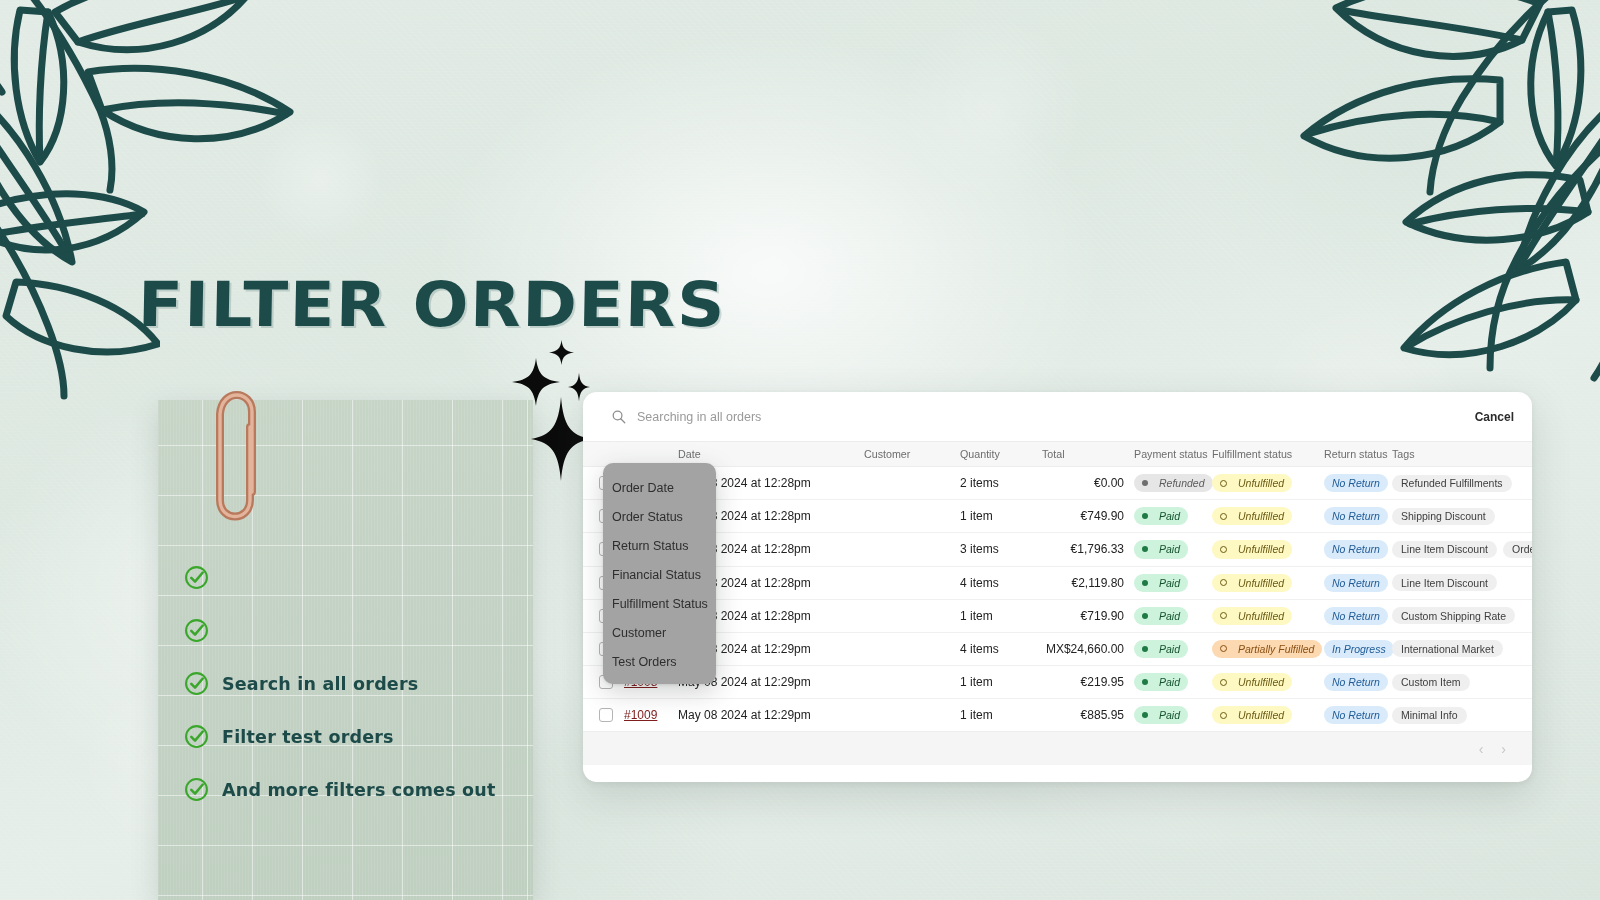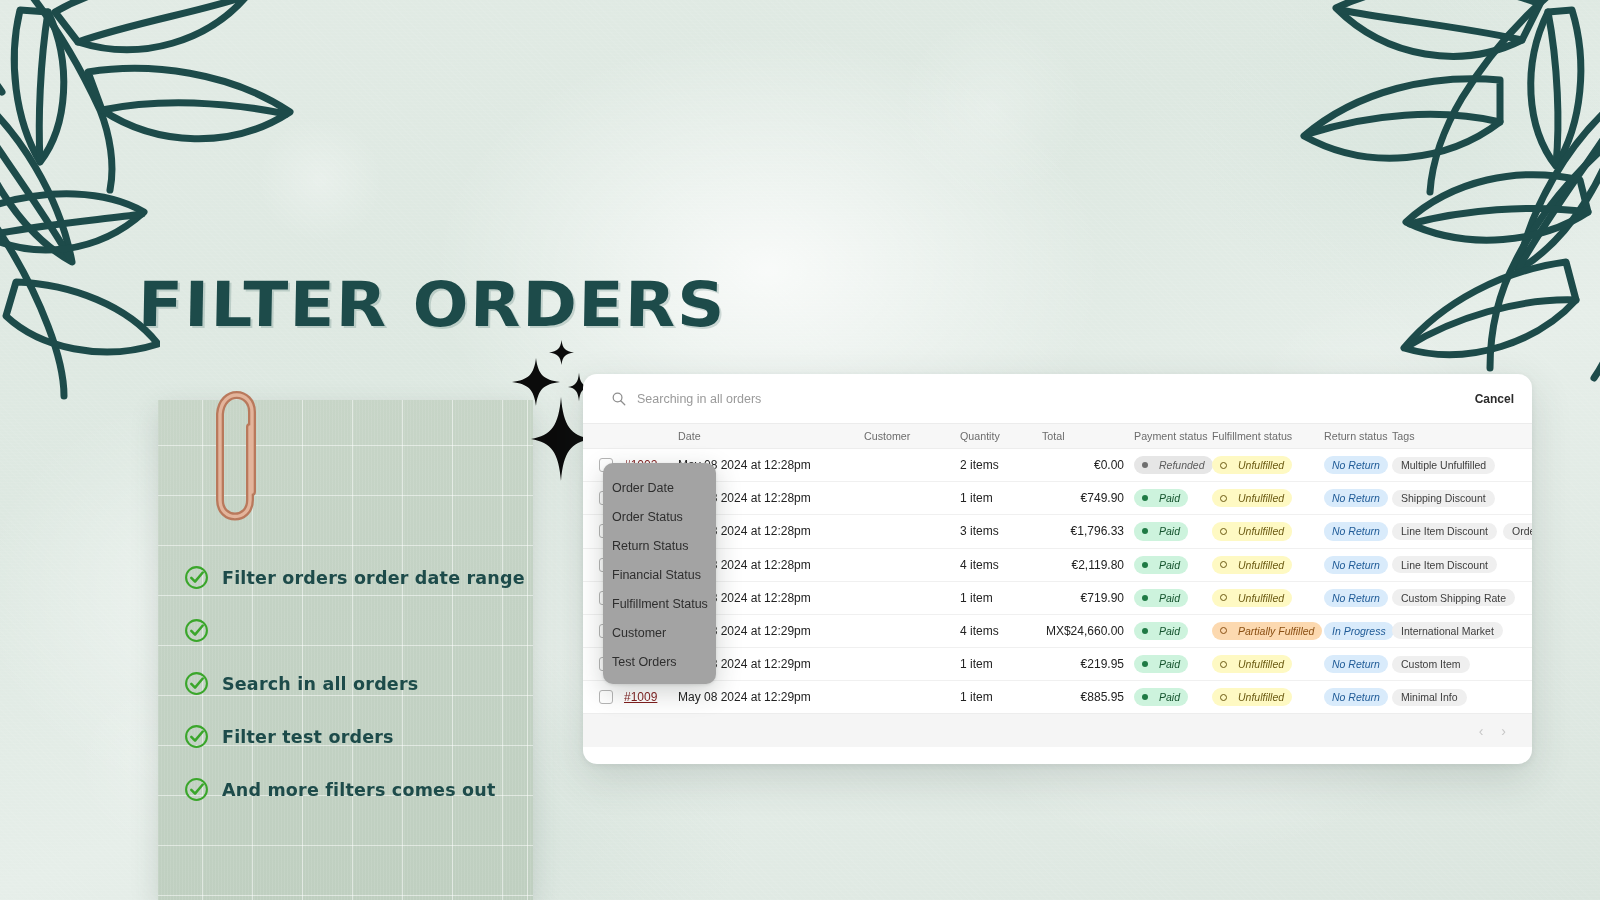--- a/index.html
+++ b/index.html
@@ -99,21 +99,21 @@
 
   
   .sparkle { position: absolute; fill: #0b0b0b; }
   #sparkle-a { left: 512px; top: 358px; width: 48px; height: 48px; }
   #sparkle-b { left: 531px; top: 396px; width: 60px; height: 86px; }
   #sparkle-c { left: 549px; top: 340px; width: 25px; height: 25px; }
   #sparkle-d { left: 568px; top: 372px; width: 22px; height: 30px; }
 
   
   #app-card {
-    position: absolute; left: 583px; top: 374px;
+    position: absolute; left: 583px; top: 392px;
     width: 949px; height: 390px;
     background: #ffffff;
     border-radius: 14px;
     box-shadow: 0 14px 40px rgba(50,70,60,.16), 0 2px 6px rgba(50,70,60,.08);
     overflow: visible;
   }
   #app-inner {
     position: absolute; inset: 0;
     border-radius: 14px;
     overflow: hidden;
@@ -311,21 +311,20 @@
       <path d="M46 120 L46 40 C 46 18, 16 16, 14 42 L14 128 C 14 150, 44 150, 44 128 L44 55" stroke="#e3b49b" stroke-width="3.4"></path>
     </g>
   </svg>
 
   <div id="checklist">
     <div class="check-row">
       <svg class="check-icon" viewBox="0 0 24 24">
         <circle cx="12" cy="12" r="10" fill="none" stroke="#3aa62b" stroke-width="2"></circle>
         <path d="M7 12.4 L10.6 16 L18 7.2" fill="none" stroke="#3aa62b" stroke-width="2.4" stroke-linecap="round" stroke-linejoin="round"></path>
       </svg>
-      <span class="check-label">Filter orders order date range</span>
     </div>
     <div class="check-row">
       <svg class="check-icon" viewBox="0 0 24 24">
         <circle cx="12" cy="12" r="10" fill="none" stroke="#3aa62b" stroke-width="2"></circle>
         <path d="M7 12.4 L10.6 16 L18 7.2" fill="none" stroke="#3aa62b" stroke-width="2.4" stroke-linecap="round" stroke-linejoin="round"></path>
       </svg>
     </div>
     <div class="check-row">
       <svg class="check-icon" viewBox="0 0 24 24">
         <circle cx="12" cy="12" r="10" fill="none" stroke="#3aa62b" stroke-width="2"></circle>
@@ -405,21 +404,21 @@
                 <span class="dot"></span>
                 <span>Refunded</span>
               </span></td>
             <td class="c-ful"><span class="badge b-unfulfilled">
                 <span class="ring"></span>
                 <span>Unfulfilled</span>
               </span></td>
             <td class="c-ret"><span class="badge b-noreturn">
                 <span>No Return</span>
               </span></td>
-            <td class="c-tags"><span class="tag">Multiple Unfulfilled</span></td>
+            <td class="c-tags"><span class="tag">Refunded Fulfillments</span></td>
           </tr>
           <tr>
             <td class="c-check">
               <span class="row-checkbox"></span>
             </td>
             <td class="c-order"><span class="order-link">#1003</span></td>
             <td class="c-date">May 08 2024 at 12:28pm</td>
             <td class="c-cust"></td>
             <td class="c-qty">1 item</td>
             <td class="c-total">€749.90</td>

